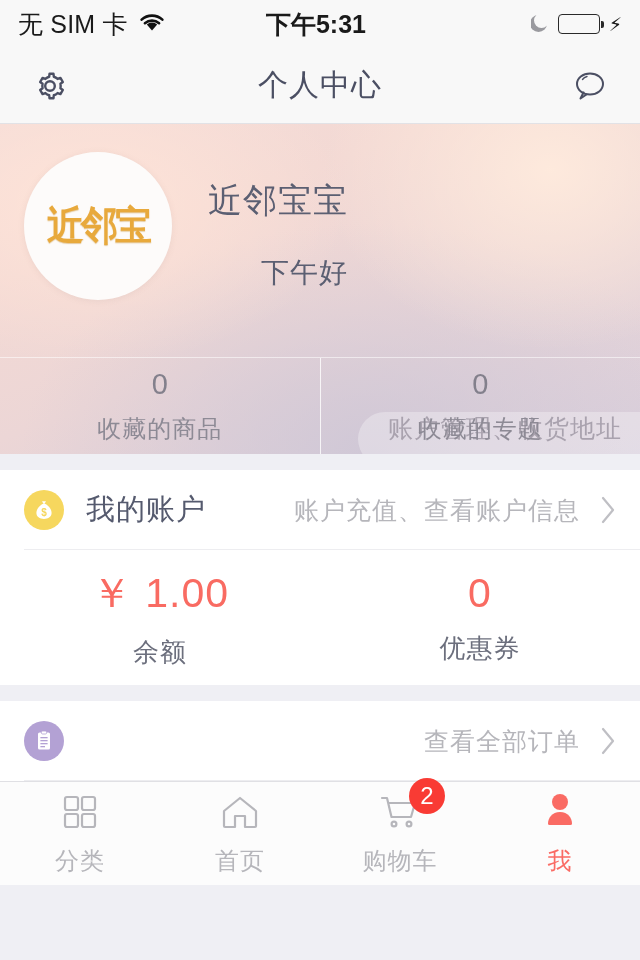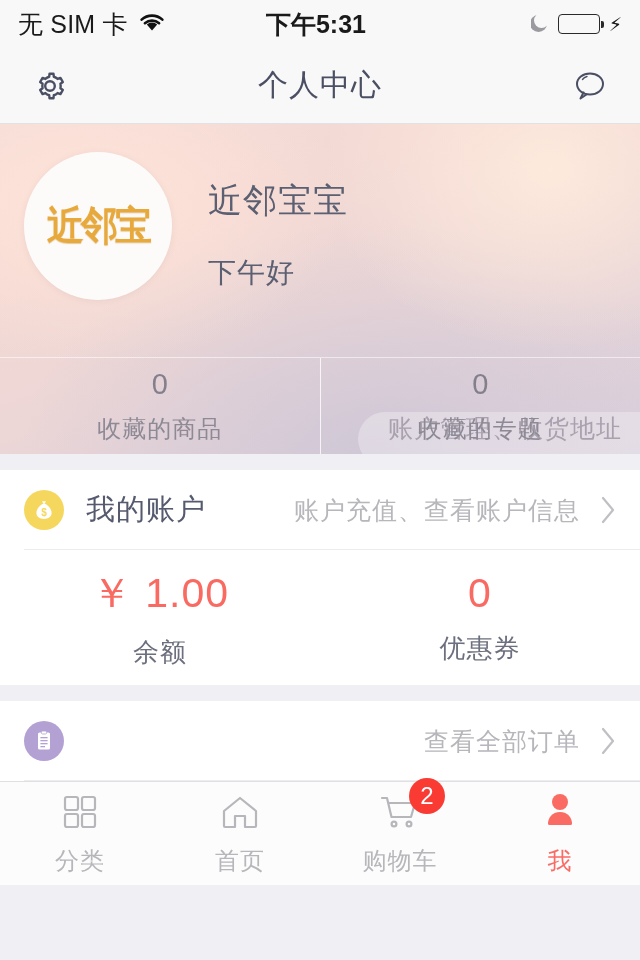--- a/index.html
+++ b/index.html
@@ -141,20 +141,21 @@
   
   .profile-card {
     position: relative;
     flex: 0 0 330px;
     overflow: hidden;
     background:
       radial-gradient(ellipse 420px 260px at 14% 24%, rgba(255,228,216,0.95) 0%, rgba(249,219,214,0) 62%),
       radial-gradient(ellipse 380px 300px at 86% 14%, rgba(255,235,221,0.92) 0%, rgba(250,225,214,0) 60%),
       radial-gradient(ellipse 500px 330px at 58% 100%, rgba(205,198,214,0.85) 0%, rgba(214,205,219,0) 70%),
       linear-gradient(160deg, #f4dcd8 0%, #f3d9d4 28%, #ecd6d6 56%, #d9cfdc 100%);
+    text-align: right;
   }
   .profile-top {
     position: relative;
     height: 235px;
     display: flex;
     align-items: flex-start;
     padding: 28px 0 0 24px;
   }
   .avatar {
     width: 148px; height: 148px;

